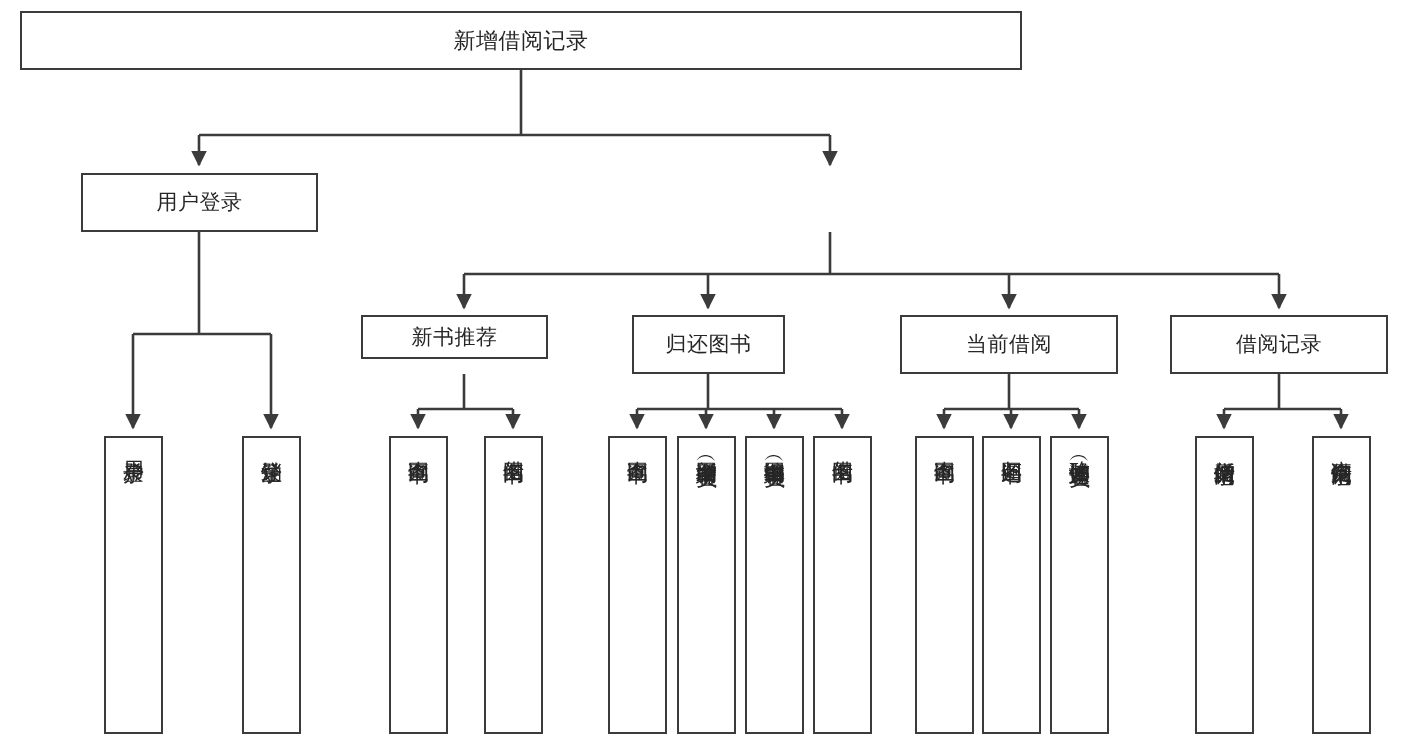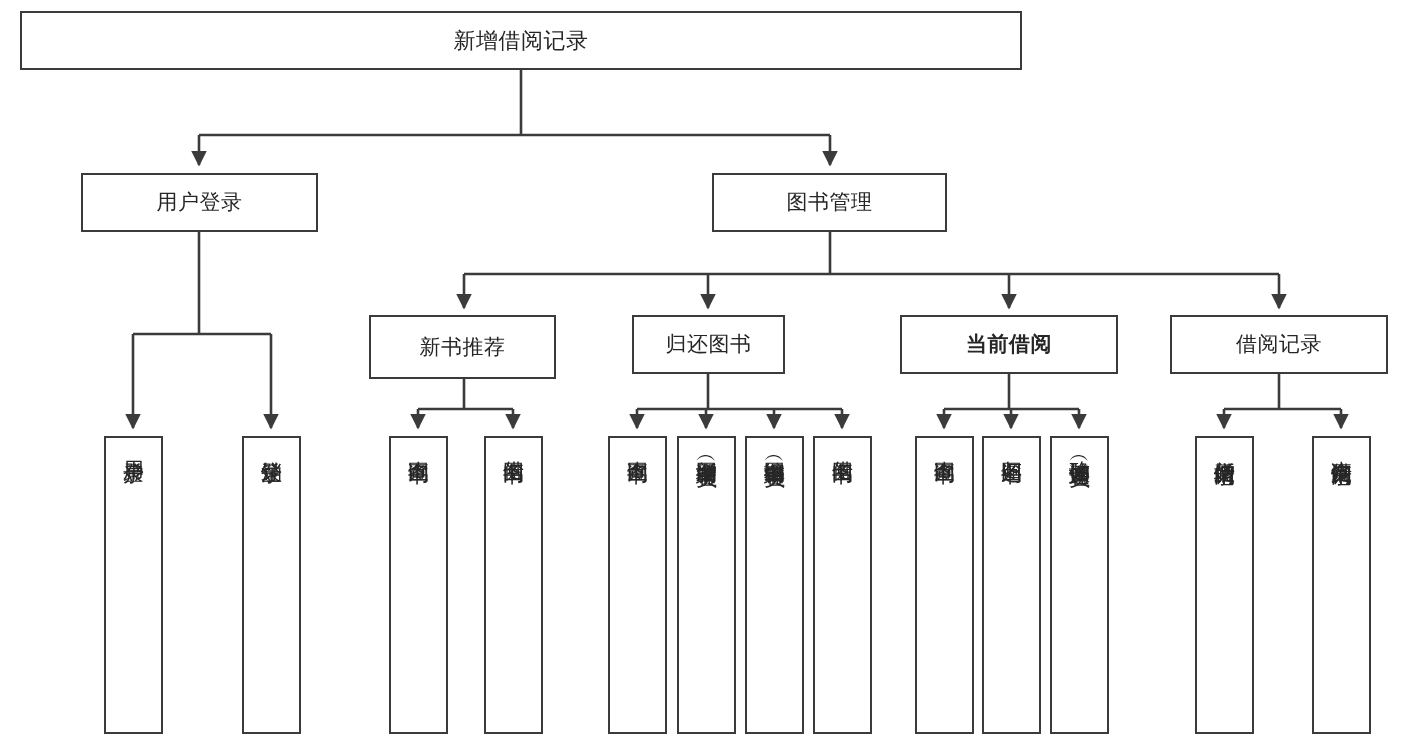--- a/index.html
+++ b/index.html
@@ -126,31 +126,28 @@
     </g>
   </svg>
 
   <div class="node h-node root" style="left:20px; top:11px; width:1002px; height:59px;">
     <span class="node-label">新增借阅记录</span>
   </div>
 
   <div class="node h-node" style="left:81px; top:173px; width:237px; height:59px;">
     <span class="node-label">用户登录</span>
   </div>
-  <div class="node h-node" style="left:712px; top:173px; width:235px; height:59px;">
-    <span class="node-label">图书管理</span>
-  </div>
 
-  <div class="node h-node" style="left:369px; top:315px; width:187px; height:64px;">
+  <div class="node h-node" style="left:361px; top:315px; width:187px; height:44px;">
     <span class="node-label">新书推荐</span>
   </div>
   <div class="node h-node" style="left:632px; top:315px; width:153px; height:59px;">
     <span class="node-label">归还图书</span>
   </div>
-  <div class="node h-node" style="left:900px; top:315px; width:218px; height:59px;font-weight:bold;">
+  <div class="node h-node" style="left:900px; top:315px; width:218px; height:59px;">
     <span class="node-label">当前借阅</span>
   </div>
   <div class="node h-node" style="left:1170px; top:315px; width:218px; height:59px;">
     <span class="node-label">借阅记录</span>
   </div>
 
   <div class="node v-node" style="left:104px; top:436px; width:59px; height:298px;">
     <span class="node-label">用户登录</span>
   </div>
   <div class="node v-node" style="left:242px; top:436px; width:59px; height:298px;">

